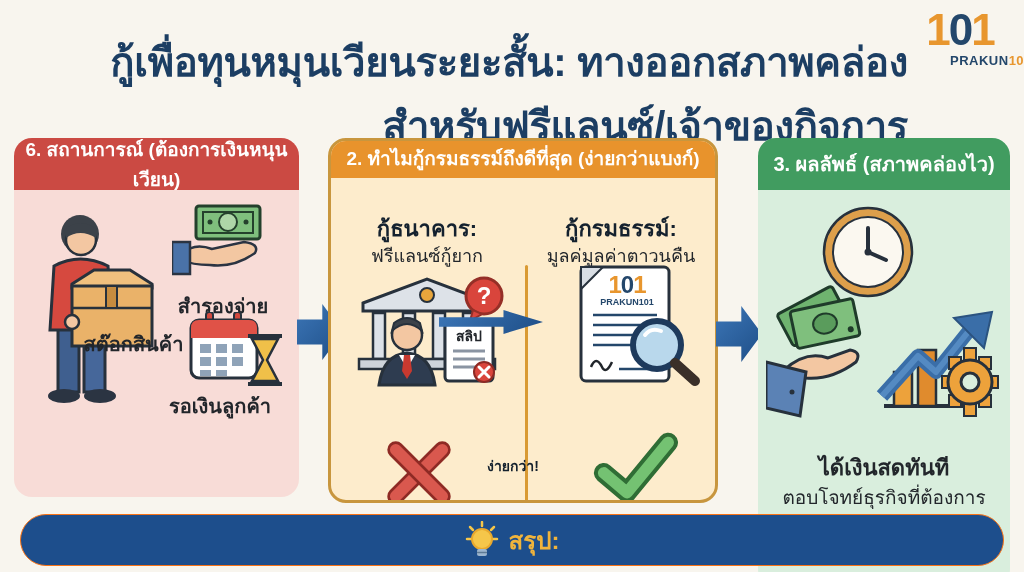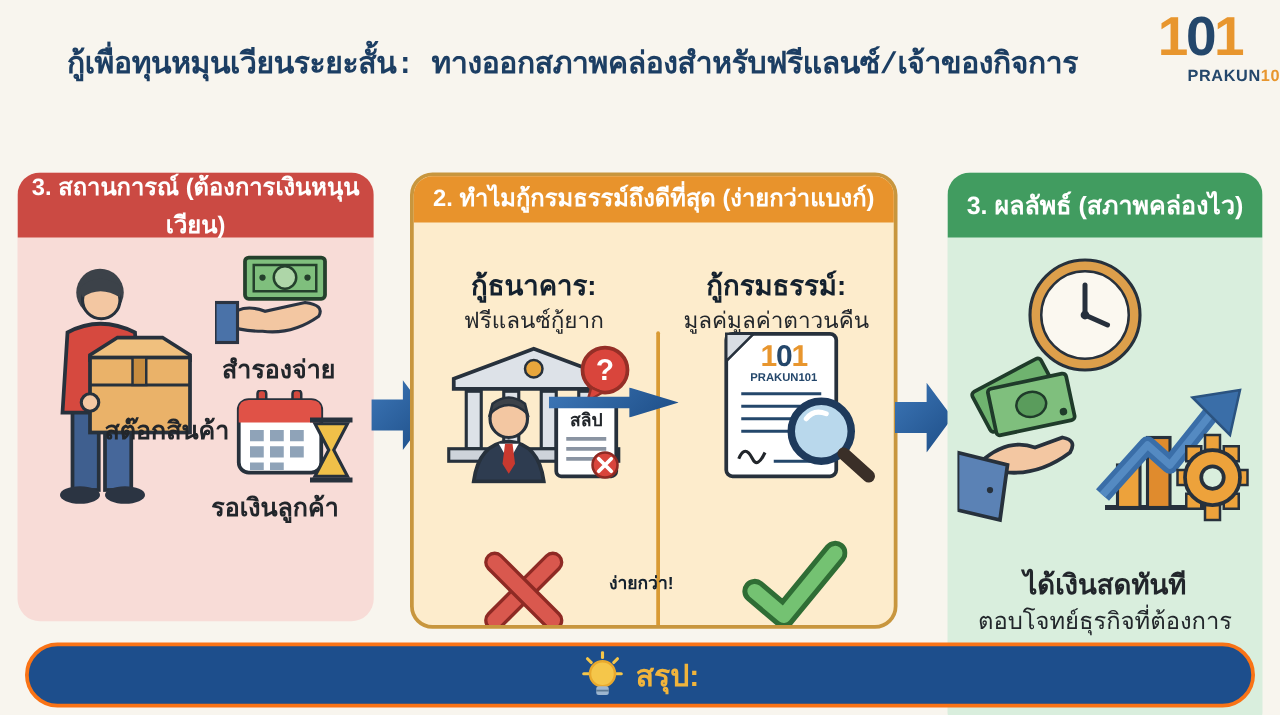--- a/index.html
+++ b/index.html
@@ -7,22 +7,22 @@
     --panel2-orange:#e8932c; --panel2-cream:#fdeccc; --panel2-border:#c8963e;
     --panel3-green:#419c60; --panel3-light:#d9eedd; --footer-navy:#1d4e8c;
     --arrow-blue:#2a5f9e; --accent-gold:#f0b43c; --ink:#22262b;
   }
   *{margin:0;padding:0;box-sizing:border-box;}
   html,body{width:1024px;height:572px;}
   body{font-family:"Liberation Sans","DejaVu Sans",sans-serif;background:#f8f5ee;}
   .stage{position:relative;width:1024px;height:572px;background:#f8f5ee;overflow:hidden;}
 
   
-  .main-title{position:absolute;top:30px;left:8px;width:900px;text-align:center;
-    font-size:24px;font-weight:800;color:var(--title-navy);letter-spacing:-.3px;font-family:Liberation Mono, monospace;}
+  .main-title{position:absolute;top:30px;left:8px;width:900px;text-align:right;
+    font-size:40px;font-weight:800;color:var(--title-navy);letter-spacing:-.3px;}
   .subtitle{position:absolute;top:82px;left:0;width:1024px;text-align:center;
     font-size:24px;font-weight:600;color:#17191c;}
   .logo{position:absolute;top:8px;right:14px;width:100px;text-align:center;line-height:1;}
   .logo-digits{font-size:44px;font-weight:800;letter-spacing:-2px;}
   .logo-digits .d-or{color:#e8962e;} .logo-digits .d-nv{color:#24476b;}
   .logo-brand{font-size:13px;font-weight:700;letter-spacing:.5px;margin-top:2px;}
   .logo-brand .b-nv{color:#24476b;padding-left:40px;} .logo-brand .b-or{color:#e8962e;}
 
   
   .panel{position:absolute;border-radius:18px;overflow:hidden;}
@@ -59,41 +59,41 @@
 
   
   #panel3{left:758px;top:138px;width:252px;height:449px;background:var(--panel3-light);}
   #panel3 .panel-header{background:var(--panel3-green);font-size:20px;}
   .p3-caption{position:absolute;left:0;right:0;top:260px;text-align:center;color:var(--ink);}
   .p3-caption .bold{font-size:22px;font-weight:800;}
   .p3-caption .line{font-size:19px;font-weight:500;line-height:1.4;}
 
   
   .footer-bar{position:absolute;left:20px;top:514px;width:984px;height:52px;border-radius:26px;
-    background:var(--footer-navy);border:3px solid #f97316;display:flex;align-items:center;
+    background:var(--footer-navy);border:1px solid #f97316;display:flex;align-items:center;
     justify-content:center;gap:10px;}
   .footer-label{font-size:24px;font-weight:800;color:var(--accent-gold);}
   .footer-text{font-size:22px;font-weight:700;color:#ffffff;}
 
   svg text{font-family:"Liberation Sans","DejaVu Sans",sans-serif;}
 </style>
 </head>
 <body>
 
 <div class="stage">
 
   <div class="main-title">กู้เพื่อทุนหมุนเวียนระยะสั้น: ทางออกสภาพคล่องสำหรับฟรีแลนซ์/เจ้าของกิจการ</div>
 
   <div class="logo">
     <div class="logo-digits"><span class="d-or">1</span><span class="d-nv">0</span><span class="d-or">1</span></div>
     <div class="logo-brand"><span class="b-nv">PRAKUN</span><span class="b-or">101</span></div>
   </div>
 
   <div class="panel" id="panel1">
-    <div class="panel-header">3. สถานการณ์ (ต้องการเงินหนุนเวียน)</div>
+    <div class="panel-header">6. สถานการณ์ (ต้องการเงินหนุนเวียน)</div>
     <div class="panel-body">
 
       <svg class="abs" style="left:6px;top:14px;width:140px;height:205px;" viewBox="0 0 140 205">
         <rect x="38" y="120" width="21" height="68" fill="#3f5f8f" stroke="#27313c" stroke-width="3"></rect>
         <rect x="64" y="120" width="21" height="68" fill="#46679a" stroke="#27313c" stroke-width="3"></rect>
         <ellipse cx="44" cy="192" rx="16" ry="7" fill="#2b3442"></ellipse>
         <ellipse cx="80" cy="192" rx="16" ry="7" fill="#2b3442"></ellipse>
         <path d="M34 62 Q60 48 88 62 L92 126 L30 126 Z" fill="#d6493f" stroke="#27313c" stroke-width="3"></path>
         <circle cx="60" cy="30" r="19" fill="#3c4249"></circle>
         <circle cx="61" cy="36" r="15" fill="#f3c7a2" stroke="#27313c" stroke-width="2.5"></circle>
@@ -107,21 +107,21 @@
 
       <svg class="abs" style="left:158px;top:12px;width:100px;height:78px;" viewBox="0 0 100 78">
         <rect x="24" y="4" width="64" height="33" rx="3" fill="#7fbf7d" stroke="#24402c" stroke-width="3"></rect>
         <rect x="31" y="10" width="50" height="21" fill="none" stroke="#24402c" stroke-width="2"></rect>
         <circle cx="56" cy="20" r="9" fill="#aed6a8" stroke="#24402c" stroke-width="2"></circle>
         <circle cx="38" cy="20" r="2.5" fill="#24402c"></circle>
           <circle cx="74" cy="20" r="2.5" fill="#24402c"></circle>
         <path d="M10 52 Q22 40 40 47 L72 40 Q88 42 83 51 Q62 66 38 63 Q20 63 10 58 Z" fill="#f3c7a2" stroke="#2b3442" stroke-width="2.5"></path>
         <rect x="0" y="40" width="18" height="32" fill="#4a72a8" stroke="#2b3442" stroke-width="2.5"></rect>
       </svg>
-      <div class="p1-label abs" style="left:148px;top:89px;width:122px;">สำรองจ่าย</div>
+      <div class="p1-label abs" style="left:148px;top:100px;width:122px;">สำรองจ่าย</div>
 
       <div class="p1-label abs" style="left:62px;top:138px;width:115px;">สต๊อกสินค้า</div>
 
       <svg class="abs" style="left:172px;top:122px;width:100px;height:76px;" viewBox="0 0 100 76">
         <rect x="20" y="0" width="7" height="15" rx="3" fill="#d4493e" stroke="#27313c" stroke-width="2"></rect>
         <rect x="48" y="0" width="7" height="15" rx="3" fill="#d4493e" stroke="#27313c" stroke-width="2"></rect>
         <rect x="5" y="8" width="66" height="58" rx="8" fill="#ffffff" stroke="#27313c" stroke-width="3"></rect>
         <path d="M5 16 q0 -8 8 -8 h50 q8 0 8 8 v10 H5 Z" fill="#e05247"></path>
         <g fill="#8fa3b8">
           <rect x="14" y="32" width="11" height="9"></rect>

